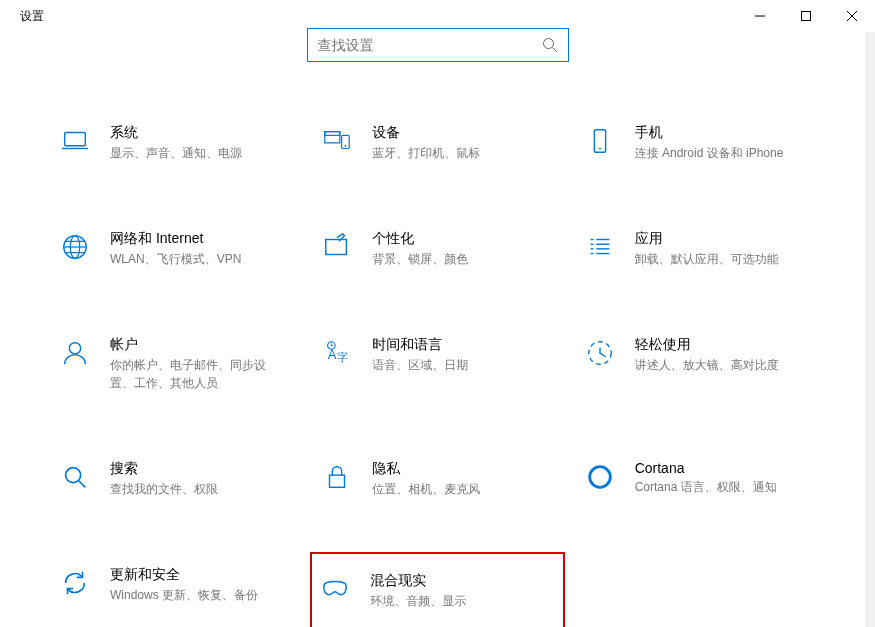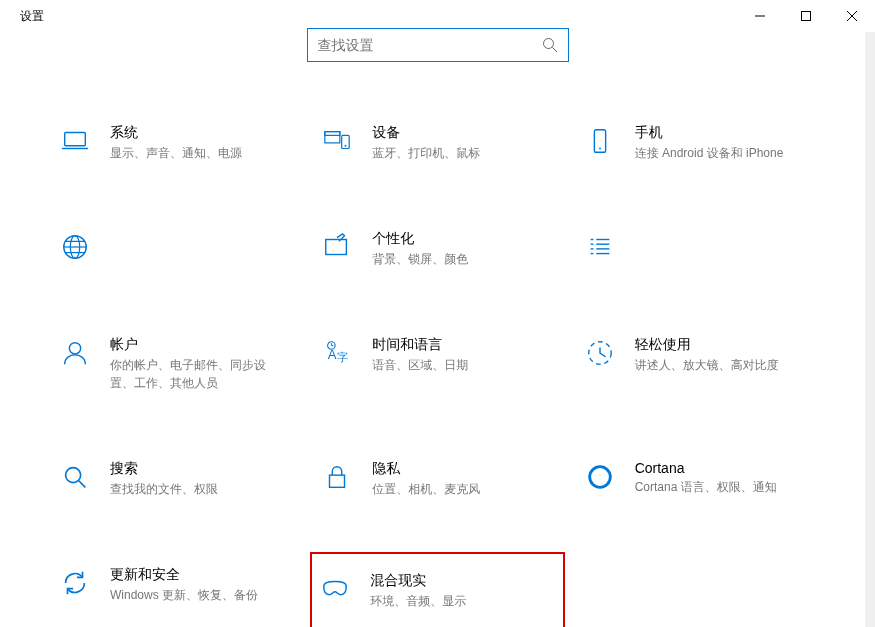--- a/index.html
+++ b/index.html
@@ -107,20 +107,24 @@
   <div class="tile">
     <div class="tile-icon">
       <svg viewBox="0 0 32 32">
           <circle cx="16" cy="16" r="12" fill="none" stroke="currentColor" stroke-width="1.5"></circle>
           <ellipse cx="16" cy="16" rx="5" ry="12" fill="none" stroke="currentColor" stroke-width="1.3"></ellipse>
           <line x1="4" y1="16" x2="28" y2="16" stroke="currentColor" stroke-width="1.3"></line>
           <line x1="6" y1="10" x2="26" y2="10" stroke="currentColor" stroke-width="1.3"></line>
           <line x1="6" y1="22" x2="26" y2="22" stroke="currentColor" stroke-width="1.3"></line>
         </svg>
     </div>
+    <div class="tile-text">
+      <span class="tile-title">网络和 Internet</span>
+      <span class="tile-desc">WLAN、飞行模式、VPN</span>
+    </div>
   </div>
 
   <div class="tile">
     <div class="tile-icon">
       <svg viewBox="0 0 32 32">
           <rect x="4" y="8" width="22" height="16" fill="none" stroke="currentColor" stroke-width="1.5"></rect>
           <path d="M16 6 L22 2 L24 4 L18 10" fill="none" stroke="currentColor" stroke-width="1.5"></path>
         </svg>
     </div>
     <div class="tile-text">
@@ -135,20 +139,24 @@
         <line x1="6" y1="8" x2="9" y2="8" stroke="currentColor" stroke-width="1.5"></line>
           <line x1="12" y1="8" x2="26" y2="8" stroke="currentColor" stroke-width="1.5"></line>
         <line x1="6" y1="13" x2="9" y2="13" stroke="currentColor" stroke-width="1.5"></line>
           <line x1="12" y1="13" x2="26" y2="13" stroke="currentColor" stroke-width="1.5"></line>
         <line x1="6" y1="18" x2="9" y2="18" stroke="currentColor" stroke-width="1.5"></line>
           <line x1="12" y1="18" x2="26" y2="18" stroke="currentColor" stroke-width="1.5"></line>
         <line x1="6" y1="23" x2="9" y2="23" stroke="currentColor" stroke-width="1.5"></line>
           <line x1="12" y1="23" x2="26" y2="23" stroke="currentColor" stroke-width="1.5"></line>
       </svg>
     </div>
+    <div class="tile-text">
+      <span class="tile-title">应用</span>
+      <span class="tile-desc">卸载、默认应用、可选功能</span>
+    </div>
   </div>
 
   <div class="tile">
     <div class="tile-icon">
       <svg viewBox="0 0 32 32">
           <circle cx="16" cy="11" r="6" fill="none" stroke="currentColor" stroke-width="1.5"></circle>
           <path d="M5 28 C5 21 11 18 16 18 C21 18 27 21 27 28" fill="none" stroke="currentColor" stroke-width="1.5"></path>
         </svg>
     </div>
     <div class="tile-text">

